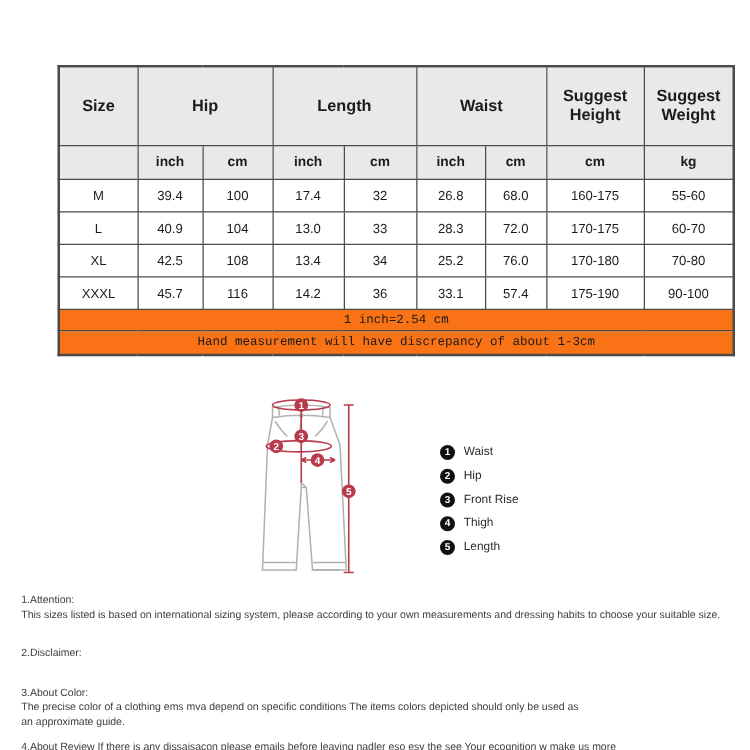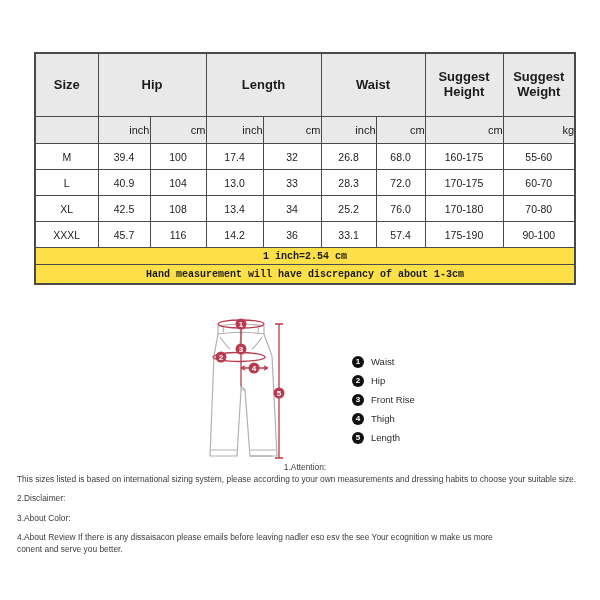--- a/index.html
+++ b/index.html
@@ -2,58 +2,58 @@
 <html><head>
 <meta charset="utf-8">
 <style>
   html,body{margin:0;padding:0;}
   body{
     width:600px;height:600px;background:#ffffff;position:relative;overflow:hidden;
     font-family:"Liberation Sans", sans-serif;
   }
   
   table.size-table{
-    position:absolute;left:34px;top:52px;width:540px;
+    position:absolute;left:46px;top:52px;width:540px;
     border-collapse:collapse;table-layout:fixed;
     border:2px solid #4a4a4a;
   }
   table.size-table td,table.size-table th{
     border:1px solid #4a4a4a;text-align:center;vertical-align:middle;
     color:#1b1b1b;padding:0;overflow:hidden;
   }
   tr.group-row th{
     height:62px;background:#e9e9e9;font-size:13px;font-weight:bold;line-height:1.15;
   }
   tr.units-row td{
-    height:26px;background:#e9e9e9;font-size:11px;font-weight:normal;text-align:right;
+    height:26px;background:#e9e9e9;font-size:11px;font-weight:bold;
   }
   tbody.data-rows td{height:25px;font-size:10.5px;background:#ffffff;}
   tr.note-row td{
-    background:#fde047;font-family:"Liberation Mono", monospace;font-weight:bold;
+    background:#f97316;font-family:"Liberation Mono", monospace;font-weight:normal;
   }
   tr.note-row-1 td{height:16px;font-size:10px;}
   tr.note-row-2 td{height:18px;font-size:10px;margin-top:38px;}
   
   .pants-svg{position:absolute;left:195px;top:306px;}
   .legend{position:absolute;left:352px;top:352px;}
   .legend-item{display:flex;align-items:center;height:19px;}
   .legend-dot{
     width:12px;height:12px;border-radius:50%;background:#101010;color:#ffffff;
     font-size:8px;font-weight:bold;display:flex;align-items:center;justify-content:center;
     flex:0 0 12px;
   }
   .legend-label{margin-left:7px;font-size:9.5px;color:#2b2b2b;}
   
   .notes{
     position:absolute;left:17px;top:462px;width:576px;
     font-size:8.4px;line-height:11.6px;color:#3c3c3c;
   }
   .notes p{margin:0;white-space:pre-line;}
-  .notes p.nt{margin-top:8px;}
-  .notes p.nt.first{margin-top:0;text-align:center;}
+  .notes p.nt{margin-top:20px;}
+  .notes p.nt.first{margin-top:12px;}
   .notes p.nb.gap{margin-top:8px;}
 </style>
 </head>
 <body>
 
 <table class="size-table">
   <colgroup>
     <col style="width:63px">
       <col style="width:52px">
       <col style="width:56px">
@@ -222,15 +222,17 @@
     <span class="legend-dot">5</span>
     <span class="legend-label">Length</span>
   </div>
 </div>
 
 <div class="notes">
   <p class="nt first">1.Attention:</p>
   <p class="nb">This sizes listed is based on international sizing system, please according to your own measurements and dressing habits to choose your suitable size.</p>
   <p class="nt">2.Disclaimer:</p>
   <p class="nt">3.About Color:</p>
+  <p class="nb">The precise color of a clothing ems mva depend on specific conditions The items colors depicted should only be used as
+an approximate guide.</p>
   <p class="nb gap">4.About Review If there is any dissaisacon please emails before leaving nadler eso esv the see Your ecognition w make us more
 conent and serve you better.</p>
 </div>
 
 </body></html>

